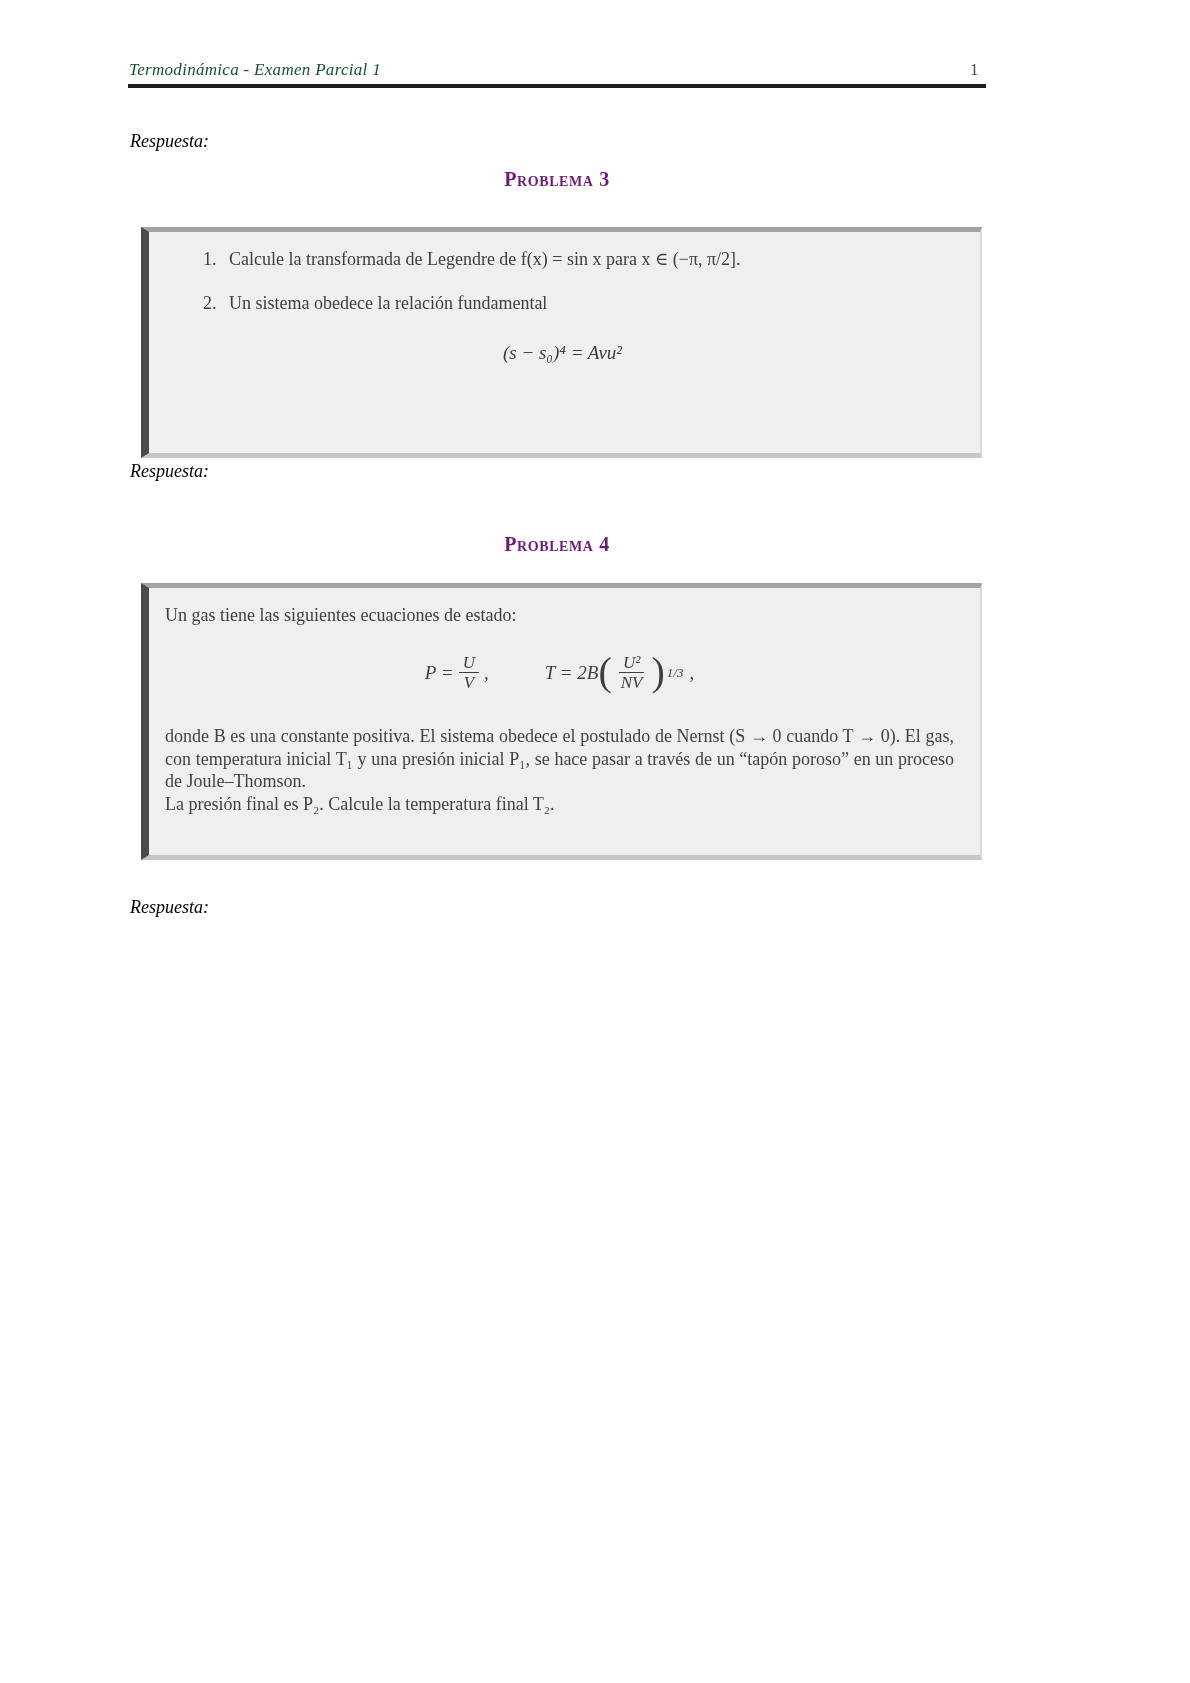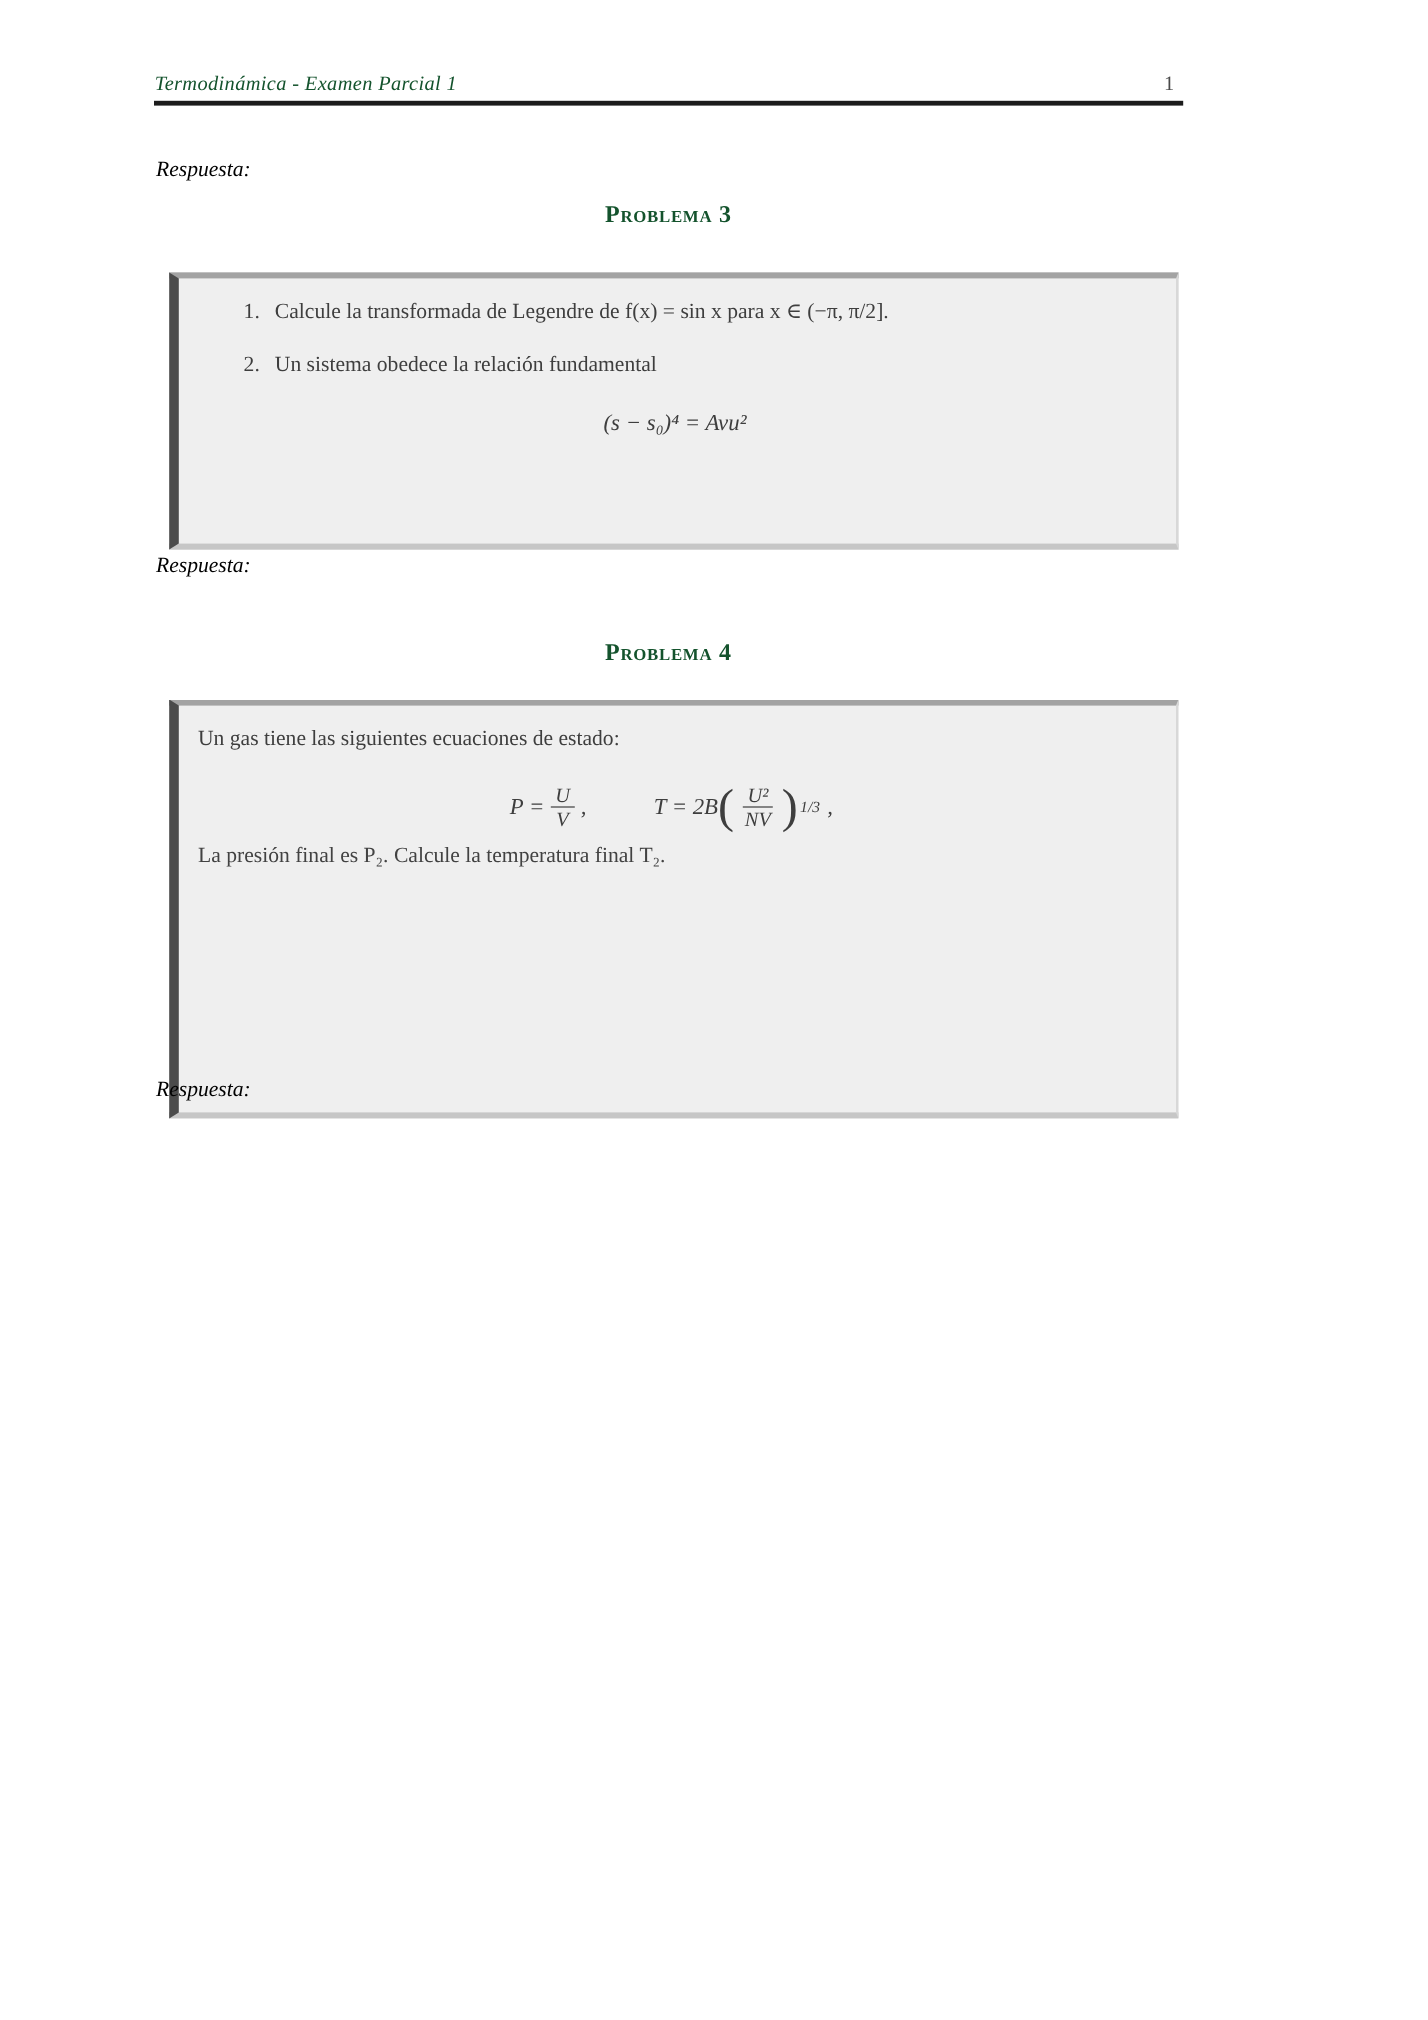--- a/index.html
+++ b/index.html
@@ -32,38 +32,38 @@
     font-style:italic; font-size:18px; color:#000000;
   }
   .r1 { top:131px; }
   .r2 { top:461px; }
   .r3 { top:897px; }
 
   .problem-heading {
     position:absolute; left:128px; width:858px;
     text-align:center;
     font-weight:bold; font-variant:small-caps;
-    font-size:20px; letter-spacing:0.6px; color:#14532d;
+    font-size:20px; letter-spacing:0.6px; color:#701a75;
   }
   .h3 { top:168px; }
   .h4 { top:533px; }
 
   .problem-box {
     position:absolute; left:141px; width:841px;
     box-sizing:border-box;
     background:#efefef;
     border-top:5px solid #a3a3a3;
     border-left:8px solid #4b4b4b;
     border-bottom:5px solid #c6c6c6;
     border-right:2px solid #d8d8d8;
     padding:16px 26px 14px 22px;
     font-size:18px; line-height:23px;
   }
   .box1 { top:227px; height:231px; }
-  .box2 { top:583px; height:349px;padding-left:16px; }
+  .box2 { top:583px; height:277px;padding-left:16px; }
 
   .enum-item { display:flex; margin-left:32px; }
   .enum-item + .enum-item { margin-top:21px; }
   .enum-num { width:26px; flex:0 0 26px; }
 
   .display-eq {
     text-align:center; font-style:italic;
     margin-top:26px; font-size:19px;
   }
   .closing-line { margin-top:33px; margin-left:2px; }
@@ -134,19 +134,20 @@
         <span class="bigp">(</span>
         <span class="frac">
           <span class="num">U²</span>
           <span class="den">NV</span>
         </span>
         <span class="bigp">)</span>
         <span class="expo">1/3</span>
         <span class="eq-tail">,</span>
       </div>
 
+      <div class="para">donde B es una constante positiva. El sistema obedece el postulado de Nernst (S → 0 cuando T → 0). El gas, con temperatura inicial T₁ y una presión inicial P₁, se hace pasar a través de un “tapón poroso” en un proceso de Joule–Thomson.</div>
       <div class="para para2">La presión final es P₂. Calcule la temperatura final T₂.</div>
     </div>
 
     <div class="respuesta r3">Respuesta:</div>
 
   </div>
 </div>
 
 </body></html>

